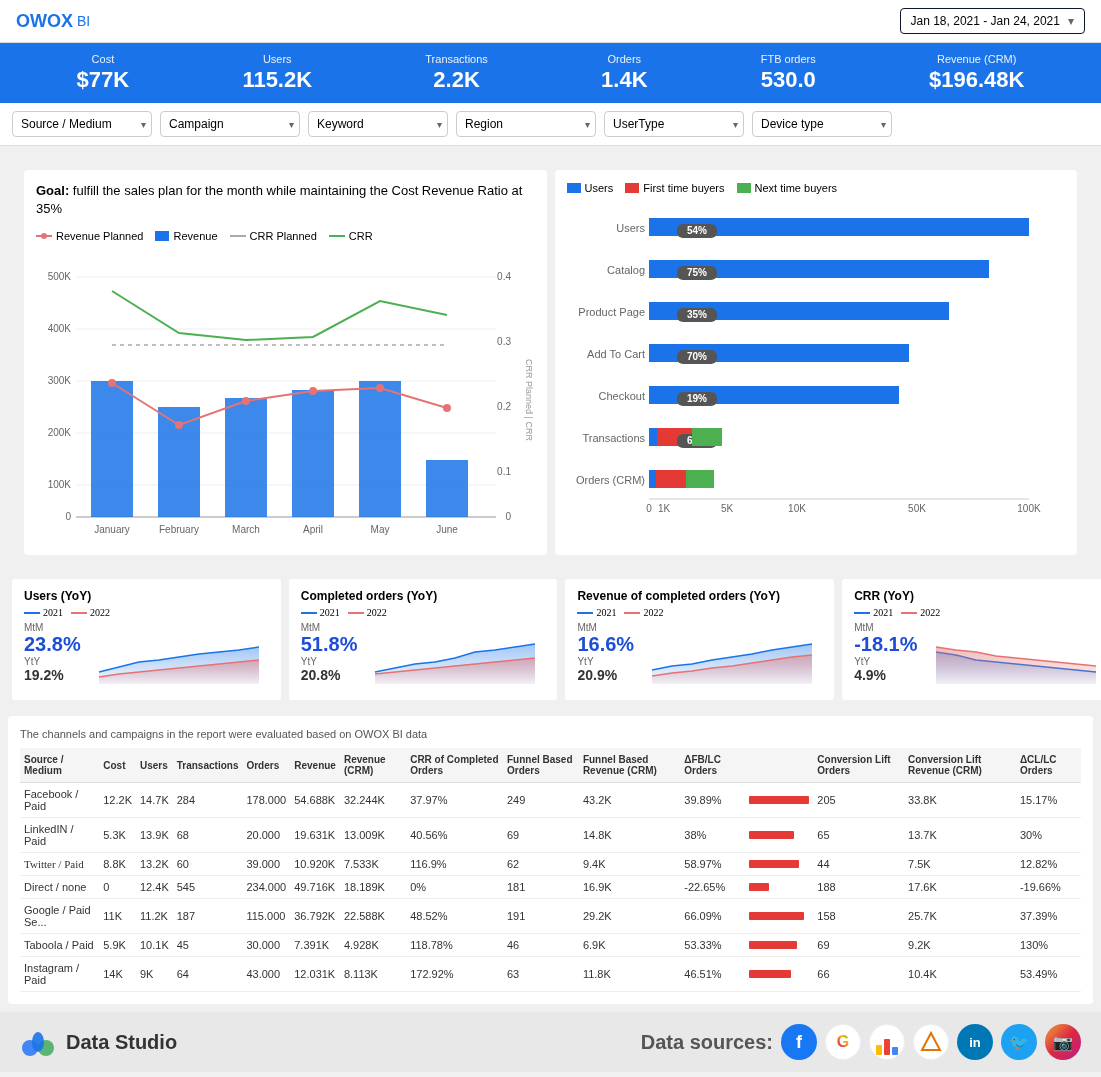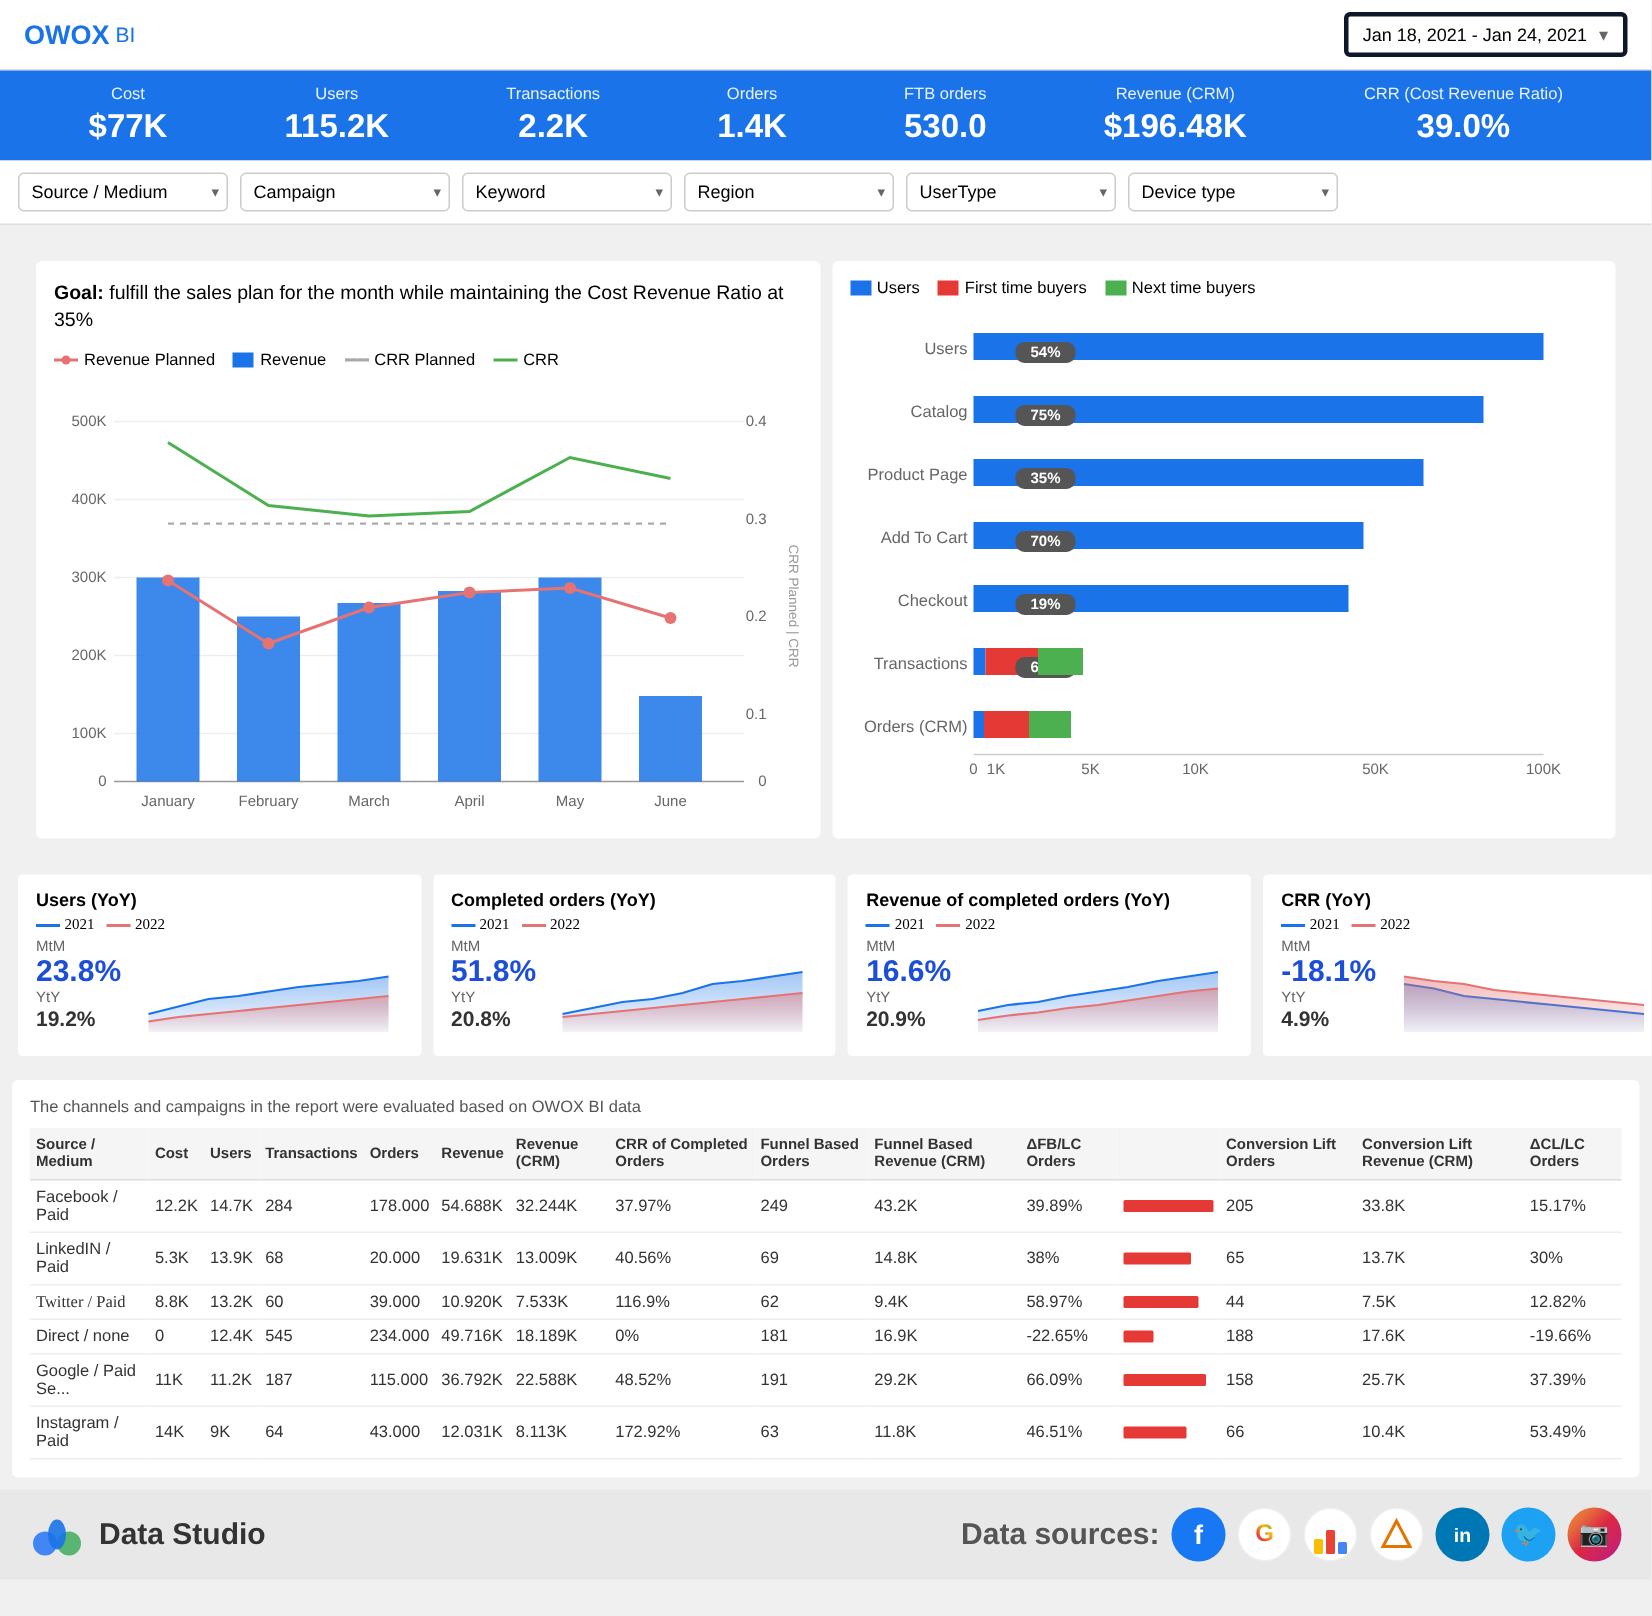--- a/index.html
+++ b/index.html
@@ -2,21 +2,21 @@
 <html><head>
   <meta charset="utf-8">
   <style>
     * { box-sizing: border-box; margin: 0; padding: 0; }
     body { font-family: Arial, sans-serif; background: #f0f0f0; width: 1101px; min-height: 1077px; font-size: 12px; }
 
     
     .top-bar { background: white; display: flex; align-items: center; justify-content: space-between; padding: 8px 16px; border-bottom: 1px solid #ddd; }
     .logo { font-size: 20px; font-weight: bold; color: #1a73e8; display: flex; align-items: center; gap: 4px; }
     .logo span { color: #333; }
-    .date-range { border: 3px solid #0f172a; border-radius: 4px; padding: 5px 10px; font-size: 12px; display: flex; align-items: flex-end; gap: 8px; cursor: pointer; background: white; margin-left: 16px; }
+    .date-range { border: 1px solid #0f172a; border-radius: 4px; padding: 5px 10px; font-size: 12px; display: flex; align-items: flex-end; gap: 8px; cursor: pointer; background: white; margin-left: 16px; }
 
     
     .kpi-bar { background: #1a73e8; display: flex; justify-content: space-around; padding: 10px 20px; }
     .kpi-item { text-align: center; color: white; }
     .kpi-label { font-size: 11px; opacity: 0.9; margin-bottom: 2px; }
     .kpi-value { font-size: 22px; font-weight: bold; }
 
     
     .filter-row { background: white; display: flex; gap: 8px; padding: 8px 12px; border-bottom: 1px solid #ddd; flex-wrap: wrap; }
     .filter-select { border: 1px solid #ccc; border-radius: 4px; padding: 5px 24px 5px 8px; font-size: 12px; background: white; cursor: pointer; appearance: none; position: relative; min-width: 140px; }
@@ -99,24 +99,20 @@
       <div class="kpi-label">Orders</div>
       <div class="kpi-value">1.4K</div>
     </div>
     <div class="kpi-item">
       <div class="kpi-label">FTB orders</div>
       <div class="kpi-value">530.0</div>
     </div>
     <div class="kpi-item">
       <div class="kpi-label">Revenue (CRM)</div>
       <div class="kpi-value">$196.48K</div>
-    </div>
-    <div class="kpi-item">
-      <div class="kpi-label">CRR (Cost Revenue Ratio)</div>
-      <div class="kpi-value">39.0%</div>
     </div>
   </div>
 
 <div class="filter-row">
 
 <div class="filter-wrapper"><select class="filter-select"><option>Source / Medium</option></select></div>
     <div class="filter-wrapper"><select class="filter-select"><option>Campaign</option></select></div>
     <div class="filter-wrapper"><select class="filter-select"><option>Keyword</option></select></div>
     <div class="filter-wrapper"><select class="filter-select"><option>Region</option></select></div>
     <div class="filter-wrapper"><select class="filter-select"><option>UserType</option></select></div>
@@ -546,20 +542,41 @@
     <td>
             <div class="bar-cell">
               <div class="mini-bar" style="width:55px;"></div>
             </div>
           </td>
     <td>158</td>
     <td>25.7K</td>
     <td>37.39%</td>
   </tr>
         <tr>
+    <td style="font-weight:500;">Taboola / Paid</td>
+    <td>5.9K</td>
+    <td>10.1K</td>
+    <td>45</td>
+    <td>30.000</td>
+    <td>7.391K</td>
+    <td>4.928K</td>
+    <td>118.78%</td>
+    <td>46</td>
+    <td>6.9K</td>
+    <td>53.33%</td>
+    <td>
+            <div class="bar-cell">
+              <div class="mini-bar" style="width:48px;"></div>
+            </div>
+          </td>
+    <td>69</td>
+    <td>9.2K</td>
+    <td>130%</td>
+  </tr>
+        <tr>
     <td style="font-weight:500;">Instagram / Paid</td>
     <td>14K</td>
     <td>9K</td>
     <td>64</td>
     <td>43.000</td>
     <td>12.031K</td>
     <td>8.113K</td>
     <td>172.92%</td>
     <td>63</td>
     <td>11.8K</td>

